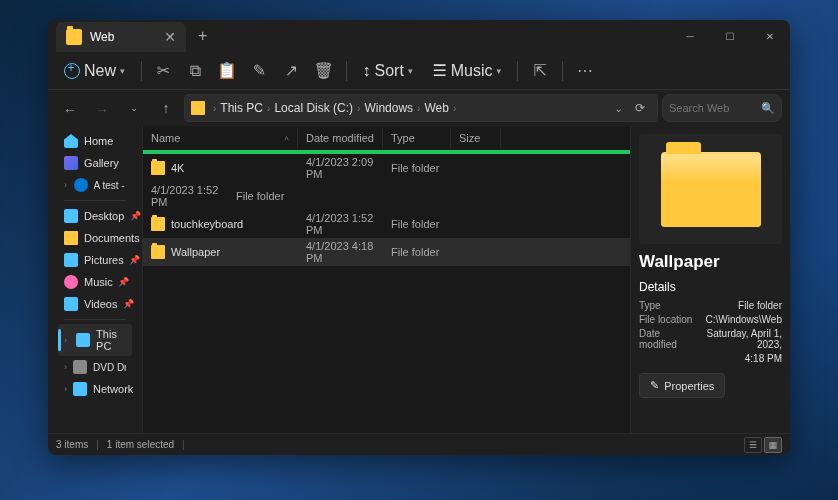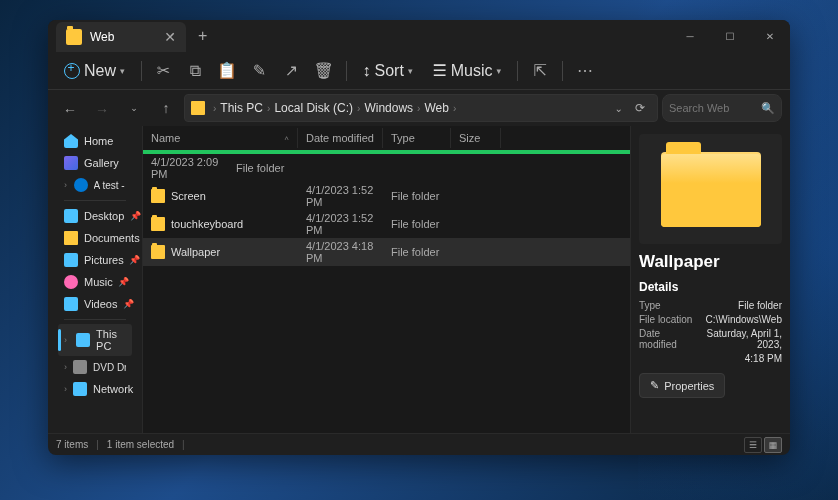--- a/index.html
+++ b/index.html
@@ -72,21 +72,21 @@
     .cell-date { width: 85px; padding-left: 8px; color: #aaa; }
     .cell-type { width: 68px; padding-left: 8px; color: #aaa; }
     .row-icon { width: 14px; height: 14px; background: #ffc83d; border-radius: 1px; position: relative; }
     .row-icon::before { content: ''; position: absolute; top: -2px; left: 1px; width: 5px; height: 2px; background: #ffc83d; border-radius: 1px 1px 0 0; }
     .details { width: 160px; background: #1f1f1f; padding: 8px; display: flex; flex-direction: column; border-left: 1px solid #2a2a2a; }
     .preview { height: 110px; display: flex; align-items: center; justify-content: center; background: #252525; border-radius: 4px; margin-bottom: 8px; }
     .preview-folder { width: 100px; height: 75px; background: linear-gradient(to bottom, #ffd66e, #ffc83d); border-radius: 4px; position: relative; }
     .preview-folder::before { content: ''; position: absolute; top: -10px; left: 5px; width: 35px; height: 12px; background: #ffc83d; border-radius: 3px 3px 0 0; }
     .preview-folder::after { content: ''; position: absolute; top: 2px; left: 0; right: 0; height: 73px; background: linear-gradient(to bottom, #ffe08a, #ffc83d 40%); border-radius: 4px; }
     .details-title { font-size: 17px; font-weight: 600; color: #fff; margin-bottom: 8px; }
-    .details-header { font-size: 12px; font-weight: 700; color: #fff; margin-bottom: 6px; }
+    .details-header { font-size: 12px; font-weight: 400; color: #fff; margin-bottom: 6px; }
     .detail-row { display: flex; justify-content: space-between; font-size: 10px; margin-bottom: 3px; }
     .detail-label { color: #aaa; }
     .detail-value { color: #ddd; text-align: right; }
     .props-btn { margin-top: 6px; background: #2c2c2c; border: 1px solid #3a3a3a; border-radius: 4px; padding: 5px 10px; font-size: 11px; color: #ddd; cursor: pointer; display: inline-flex; align-items: center; gap: 5px; width: fit-content; }
     .statusbar { height: 22px; display: flex; align-items: center; padding: 0 8px; font-size: 10px; color: #aaa; border-top: 1px solid #2a2a2a; gap: 8px; }
     .status-sep { color: #555; }
     .view-toggle { margin-left: auto; display: flex; gap: 2px; }
     .vt-btn { width: 18px; height: 16px; border: 1px solid #444; border-radius: 2px; cursor: pointer; display: flex; align-items: center; justify-content: center; font-size: 9px; color: #aaa; }
     .vt-btn.active { background: #383838; border-color: #666; }
   </style>
@@ -233,28 +233,28 @@
           </div>
         <div class="col col-type">
             <span>Type</span>
           </div>
         <div class="col col-size">
             <span>Size</span>
           </div>
       </div>
       <div class="rows">
         <div class="row">
+          <div class="cell-name">
+              <div class="row-icon"></div>
+              <span>4K</span>
+            </div>
           <div class="cell-date">4/1/2023 2:09 PM</div>
           <div class="cell-type">File folder</div>
         </div>
         <div class="row">
-          <div class="cell-name">
-              <div class="row-icon"></div>
-              <span>Screen</span>
-            </div>
           <div class="cell-date">4/1/2023 1:52 PM</div>
           <div class="cell-type">File folder</div>
         </div>
         <div class="row">
           <div class="cell-name">
               <div class="row-icon"></div>
               <span>touchkeyboard</span>
             </div>
           <div class="cell-date">4/1/2023 1:52 PM</div>
           <div class="cell-type">File folder</div>
@@ -293,21 +293,21 @@
         <span class="detail-value">4:18 PM</span>
       </div>
       <button class="props-btn">
         <span>✎</span>
         <span>Properties</span>
       </button>
     </div>
   </div>
 
   <div class="statusbar">
-    <span>7 items</span>
+    <span>3 items</span>
     <span class="status-sep">|</span>
     <span>1 item selected</span>
     <span class="status-sep">|</span>
     <div class="view-toggle">
       <div class="vt-btn">☰</div>
       <div class="vt-btn active">▦</div>
     </div>
   </div>
 </div>
 

